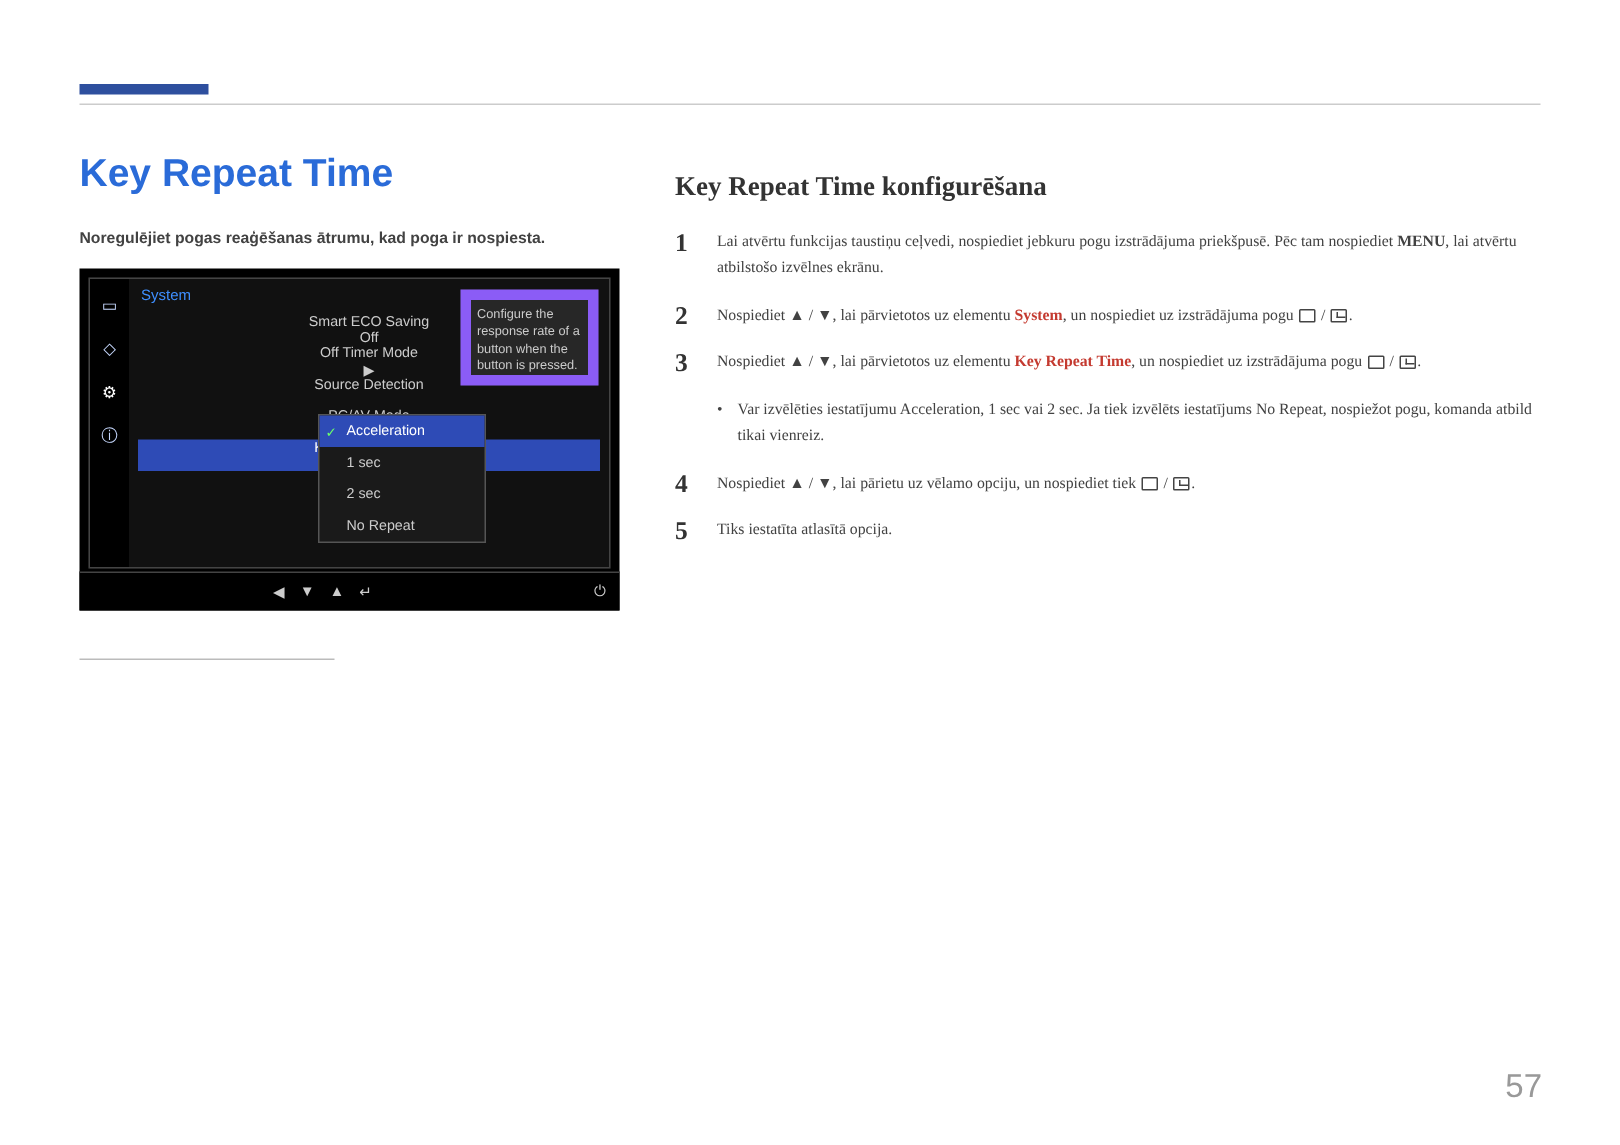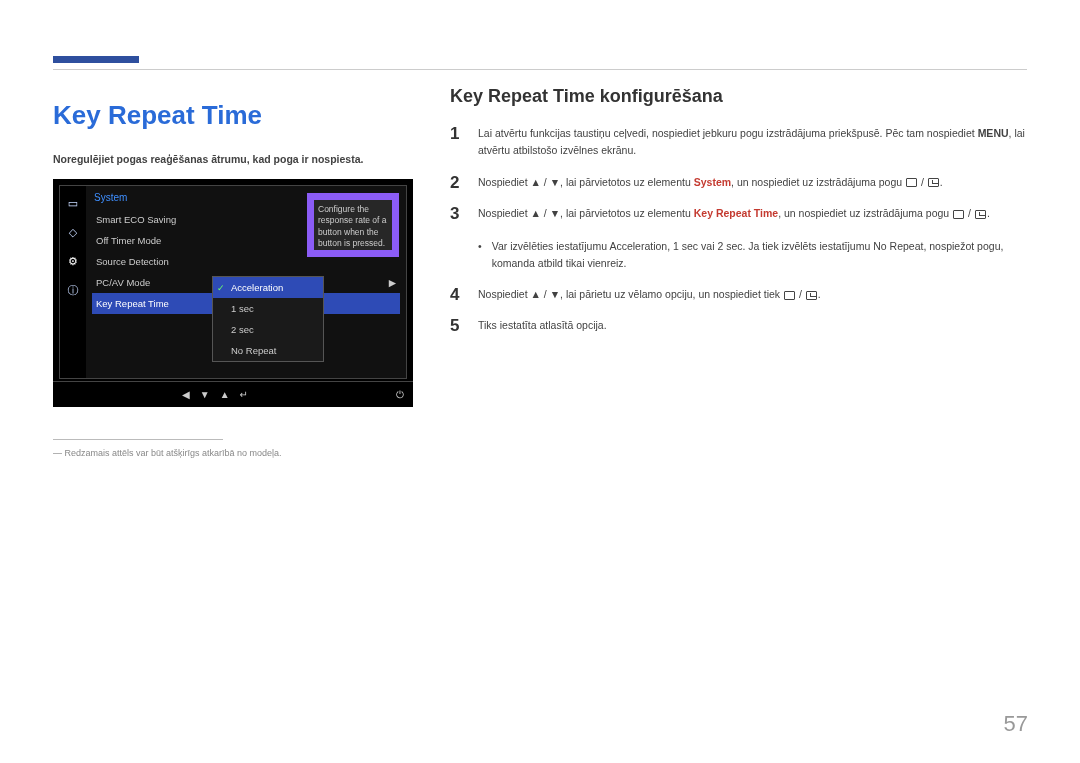--- a/index.html
+++ b/index.html
@@ -28,23 +28,24 @@
     border-top: 1px solid #ccc;
   }
   .left-col {
     position: absolute;
     top: 100px;
     left: 53px;
     width: 360px;
   }
   .right-col {
     position: absolute;
-    top: 86px;
+    top: 114px;
     left: 450px;
     right: 53px;
+    font-family: Liberation Serif, serif;
   }
   .h1 {
     font-size: 26px;
     font-weight: bold;
     color: #2a6bd8;
     margin-bottom: 22px;
   }
   .intro {
     font-size: 10.5px;
     color: #424242;
@@ -99,20 +100,21 @@
     margin-bottom: 6px;
     margin-left:2px;
   }
   .osd-row {
     display:flex;
     justify-content:space-between;
     align-items:center;
     height: 21px;
     padding: 0 4px;
     color:#ccc;
+    flex-direction:column;
   }
   .osd-row.sel {
     background:#2e4bb6;
     color:#fff;
   }
   .osd-sub {
     position:absolute;
     top: 90px;
     left: 126px;
     width: 112px;
@@ -302,21 +304,20 @@
       <span>◀</span>
       <span>▼</span>
       <span>▲</span>
       <span>↵</span>
       <div class="spacer"></div>
       <span class="pwr">⏻</span>
     </div>
   </div>
 
   <div class="footnote-line"></div>
-  <div class="footnote">― Redzamais attēls var būt atšķirīgs atkarībā no modeļa.</div>
 </div>
 
 <div class="right-col">
   <div class="h2">Key Repeat Time konfigurēšana</div>
 
   <div class="steps">
 
     <div class="step">
       <div class="step-num">1</div>
       <div class="step-body">
@@ -334,21 +335,21 @@
     <div class="step">
       <div class="step-num">3</div>
       <div class="step-body">
         <span>Nospiediet ▲ / ▼, lai pārvietotos uz elementu </span><span class="hl-red">Key Repeat Time</span><span>, un nospiediet uz izstrādājuma pogu </span><span class="icon-inline"></span> / <span class="icon-inline enter"></span>.
       </div>
     </div>
 
     <div class="sub-bullet">
       <span class="dot">•</span>
       <div>
-        <span>Var izvēlēties iestatījumu </span><span class="hl-red">Acceleration</span><span>, </span><span class="hl-red">1 sec</span><span> vai </span><span class="hl-red">2 sec</span><span>. Ja tiek izvēlēts iestatījumu </span><span class="hl-red">No Repeat</span><span>, nospiežot pogu, komanda atbild tikai vienreiz.</span>
+        <span>Var izvēlēties iestatījumu </span><span class="hl-red">Acceleration</span><span>, </span><span class="hl-red">1 sec</span><span> vai </span><span class="hl-red">2 sec</span><span>. Ja tiek izvēlēts iestatījums </span><span class="hl-red">No Repeat</span><span>, nospiežot pogu, komanda atbild tikai vienreiz.</span>
       </div>
     </div>
 
     <div class="step">
       <div class="step-num">4</div>
       <div class="step-body">
         <span>Nospiediet ▲ / ▼, lai pārietu uz vēlamo opciju, un nospiediet tiek </span><span class="icon-inline"></span> / <span class="icon-inline enter"></span>.
       </div>
     </div>
 

